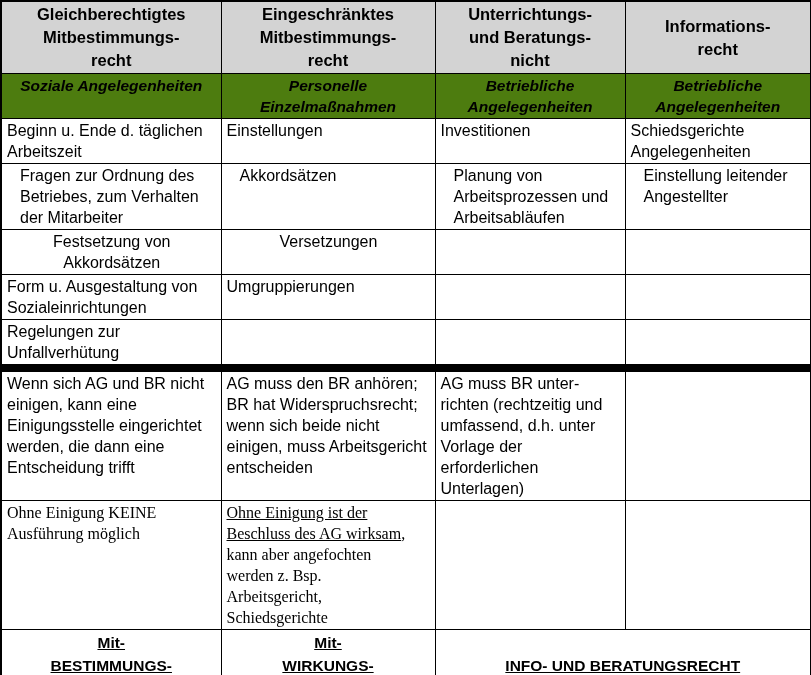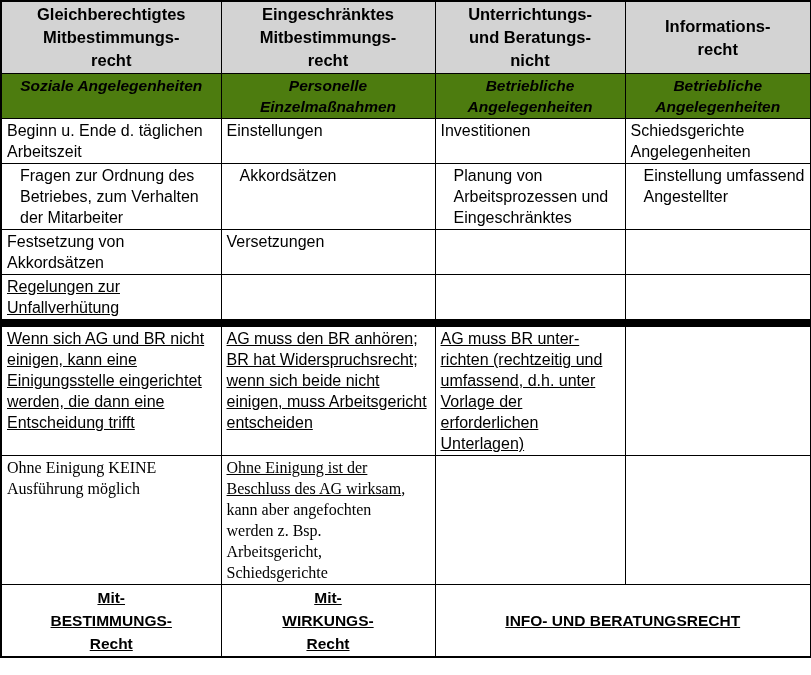--- a/index.html
+++ b/index.html
@@ -54,33 +54,33 @@
     font-weight: bold;
     font-style: italic;
     text-align: center;
     vertical-align: top;
     height: 40px;
     padding: 1px 2px;
   }
 
   tr.body-r1 td { height: 40px; }
   tr.body-r2 td { height: 60px; padding-left: 18px; }
-  tr.body-r3 td { height: 40px; }
+  tr.body-r3 td { height: 40px; text-align: center; }
   tr.body-r4 td { height: 40px; }
-  tr.body-r5 td { height: 40px; text-decoration: underline; }
+  tr.body-r5 td { height: 40px; }
 
   tr.separator-row td {
     padding: 0;
     height: 3px;
     background: #ffffff;
     border-top: 6px solid #000000;
     border-bottom: 2px solid #000000;
   }
 
-  tr.sec2-r1 td { height: 120px; text-decoration: underline; }
+  tr.sec2-r1 td { height: 120px; }
   tr.sec2-r2 td { height: 118px; font-family: Liberation Serif, serif; }
 
   .underlined-part { text-decoration: underline; }
 
   tr.footer-row td {
     height: 66px;
     text-align: center;
     vertical-align: middle;
     font-weight: bold;
     font-size: 15.5px;
@@ -134,28 +134,35 @@
         <td>Schiedsgerichte
 Angelegenheiten</td>
       </tr>
       <tr class="body-r2">
         <td>Fragen zur Ordnung des
 Betriebes, zum Verhalten
 der Mitarbeiter</td>
         <td>Akkordsätzen</td>
         <td>Planung von
 Arbeitsprozessen und
-Eingeschränktes</td>
-        <td>Einstellung umfassend
+Arbeitsabläufen</td>
+        <td>Einstellung leitender
 Angestellter</td>
       </tr>
       <tr class="body-r3">
         <td>Festsetzung von
 Akkordsätzen</td>
         <td>Versetzungen</td>
+        <td></td>
+        <td></td>
+      </tr>
+      <tr class="body-r4">
+        <td>Form u. Ausgestaltung von
+Sozialeinrichtungen</td>
+        <td>Umgruppierungen</td>
         <td></td>
         <td></td>
       </tr>
       <tr class="body-r5">
         <td>Regelungen zur
 Unfallverhütung</td>
         <td></td>
         <td></td>
         <td></td>
       </tr>

